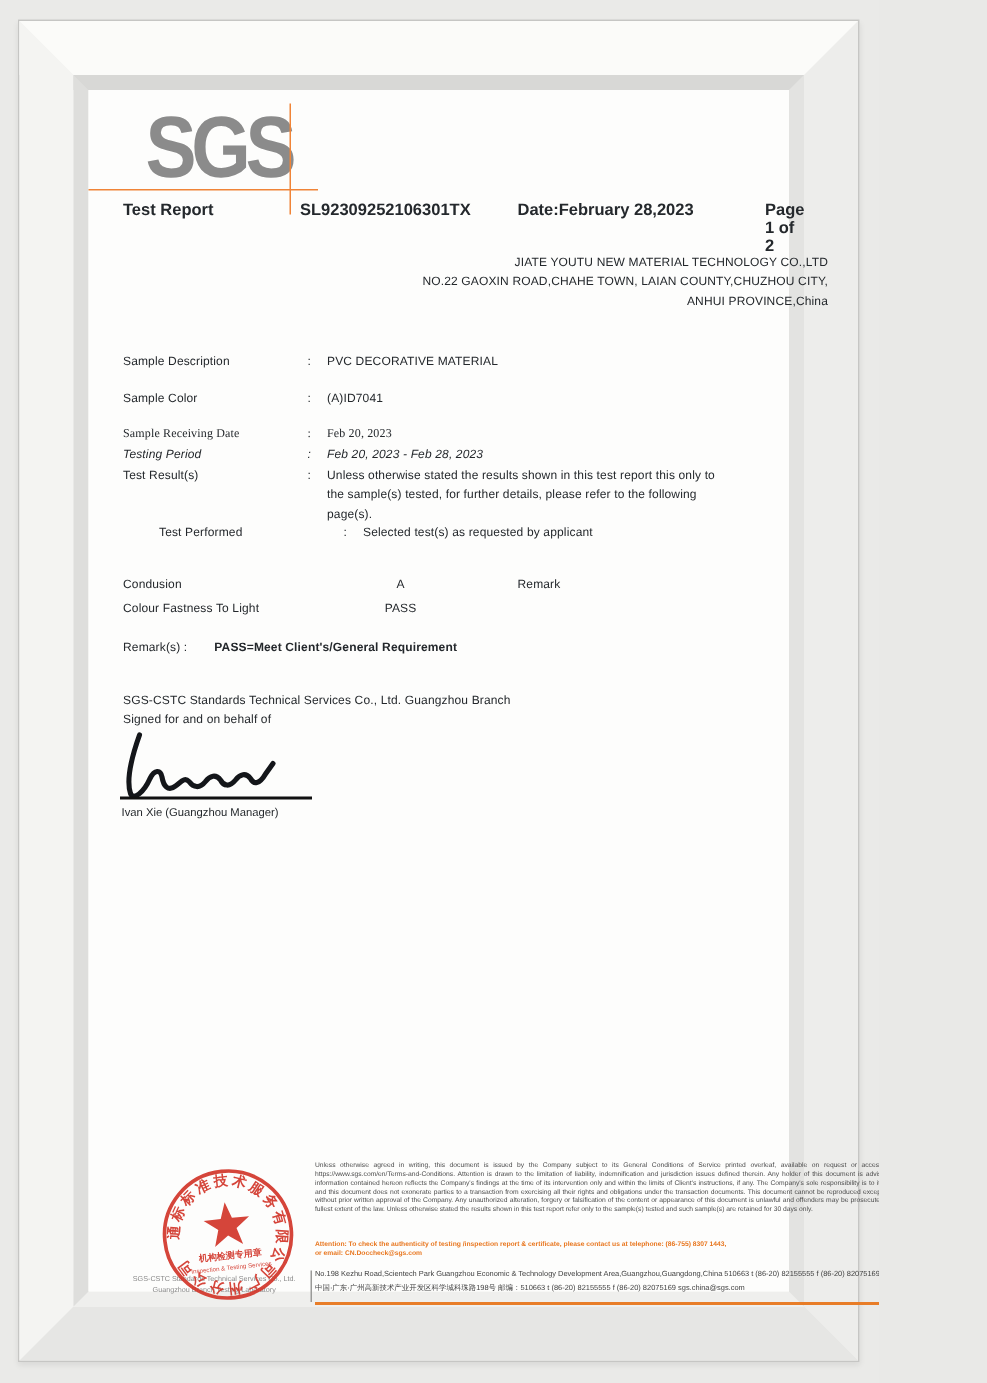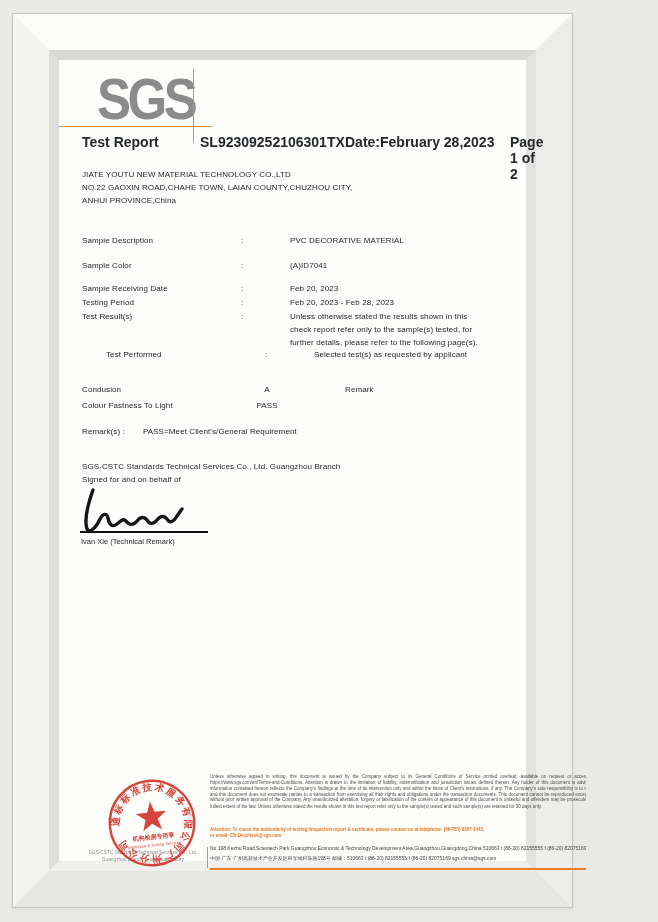--- a/index.html
+++ b/index.html
@@ -19,39 +19,39 @@
   .abs { position:absolute; }
 
   
   .sgs-logo { left:38px; top:10px; font-size:58px; font-weight:bold; color:#8b8b8b;
     letter-spacing:-4px; transform:scaleX(0.88); transform-origin:0 0; line-height:1.0; }
   .crop-h { left:0; top:66px; width:153px; height:1px; background:#f08437; }
   .crop-v { left:134px; top:9px; width:1px; height:74px; background:#f08437; }
 
   
   .header-row { left:23px; top:74px; right:20px; display:grid;
-    grid-template-columns:118px 145px 165px auto; font-size:14px; font-weight:bold; }
+    grid-template-columns:118px 145px 165px auto; font-size:11px; font-weight:bold; }
 
   .body-text { font-size:8px; line-height:13px; letter-spacing:0.1px; }
-  .client-block { left:23px; top:108px; width:470px; }
+  .client-block { left:23px; top:108px; width:470px;text-align:right; }
 
   .intro { left:23px; top:158px; width:480px; }
 
-  .field-row { left:23px; right:40px; display:grid; grid-template-columns:123px 13px auto;gap:36px; }
-  .f-desc { top:174px; } .f-color { top:199px; } .f-recv { top:222px; }
-  .f-period { top:236px; } .f-results { top:250px; } .f-perf { top:288px;margin-left:24px; }
+  .field-row { left:23px; right:40px; display:grid; grid-template-columns:123px 13px auto; }
+  .f-desc { top:174px; } .f-color { top:199px; } .f-recv { top:222px;font-family:Liberation Serif, serif; }
+  .f-period { top:236px;font-style:italic; } .f-results { top:250px; } .f-perf { top:288px;margin-left:24px; }
   .f-results .fv { max-width:386px; }
 
   .concl-row { left:23px; right:40px; display:grid; grid-template-columns:145px 80px auto; }
   .c-head { top:323px; } .c-row1 { top:339px; }
   .concl-result { text-align:center; }
   .concl-remark { padding-left:38px; }
 
   .remarks { left:23px; top:365px; }
-  .remarks .rv { margin-left:18px; }
+  .remarks .rv { margin-left:18px;font-weight:bold; }
 
   .signed { left:23px; top:400px; width:420px; }
 
   .sig-svg { left:20px; top:426px; }
   .sig-underline { left:21px; top:471px; width:128px; height:2px; background:#111; }
   .signer { left:22px; top:477px; font-size:7.5px; }
 
   
   .tinywrap { transform-origin:0 0; }
   .disclaimer { left:151px; top:714px; width:392px; }
@@ -114,21 +114,21 @@
             <span class="fv">Feb 20, 2023</span>
           </div>
           <div class="abs body-text field-row f-period">
             <span class="fl">Testing Period</span>
             <span class="fc">:</span>
             <span class="fv">Feb 20, 2023 - Feb 28, 2023</span>
           </div>
           <div class="abs body-text field-row f-results">
             <span class="fl">Test Result(s)</span>
             <span class="fc">:</span>
-            <span class="fv">Unless otherwise stated the results shown in this check report refer only to the sample(s) tested, for further details, please refer to the following page(s).</span>
+            <span class="fv">Unless otherwise stated the results shown in this test report this only to the sample(s) tested, for further details, please refer to the following page(s).</span>
           </div>
           <div class="abs body-text field-row f-perf">
             <span class="fl">Test Performed</span>
             <span class="fc">:</span>
             <span class="fv">Selected test(s) as requested by applicant</span>
           </div>
 
           <div class="abs body-text concl-row c-row1">
             <span>Colour Fastness To Light</span>
             <span class="concl-result">PASS</span>
@@ -146,21 +146,21 @@
 
           <div class="abs body-text signed">
             <div>SGS-CSTC Standards Technical Services Co., Ltd. Guangzhou Branch</div>
             <div>Signed for and on behalf of</div>
           </div>
 
           <svg class="abs sig-svg" width="135" height="50" viewBox="0 0 135 50">
             <path d="M14,4 C9,18 5,34 8,43 C10,48 17,42 21,33 C24,27 28,27 29,32 C30,38 33,42 38,38 C42,35 44,32 47,35 C50,39 54,40 58,35 C61,31 65,30 68,34 C70,38 74,39 78,34 C81,30 85,29 88,33 C90,37 94,37 98,30 L103,23" fill="none" stroke="#14161a" stroke-width="3.4" stroke-linecap="round" stroke-linejoin="round"></path>
           </svg>
           <div class="abs sig-underline"></div>
-          <div class="abs signer">Ivan Xie (Technical Remark)</div>
+          <div class="abs signer">Ivan Xie (Guangzhou Manager)</div>
 
           <div class="abs lab-lines">
             <div class="tinywrap">
               <div>SGS-CSTC Standards Technical Services Co., Ltd.</div>
               <div>Guangzhou Branch Testing Laboratory</div>
             </div>
           </div>
 
           <svg class="abs stamp-svg" width="94" height="94" viewBox="0 0 100 100">
             <defs>

